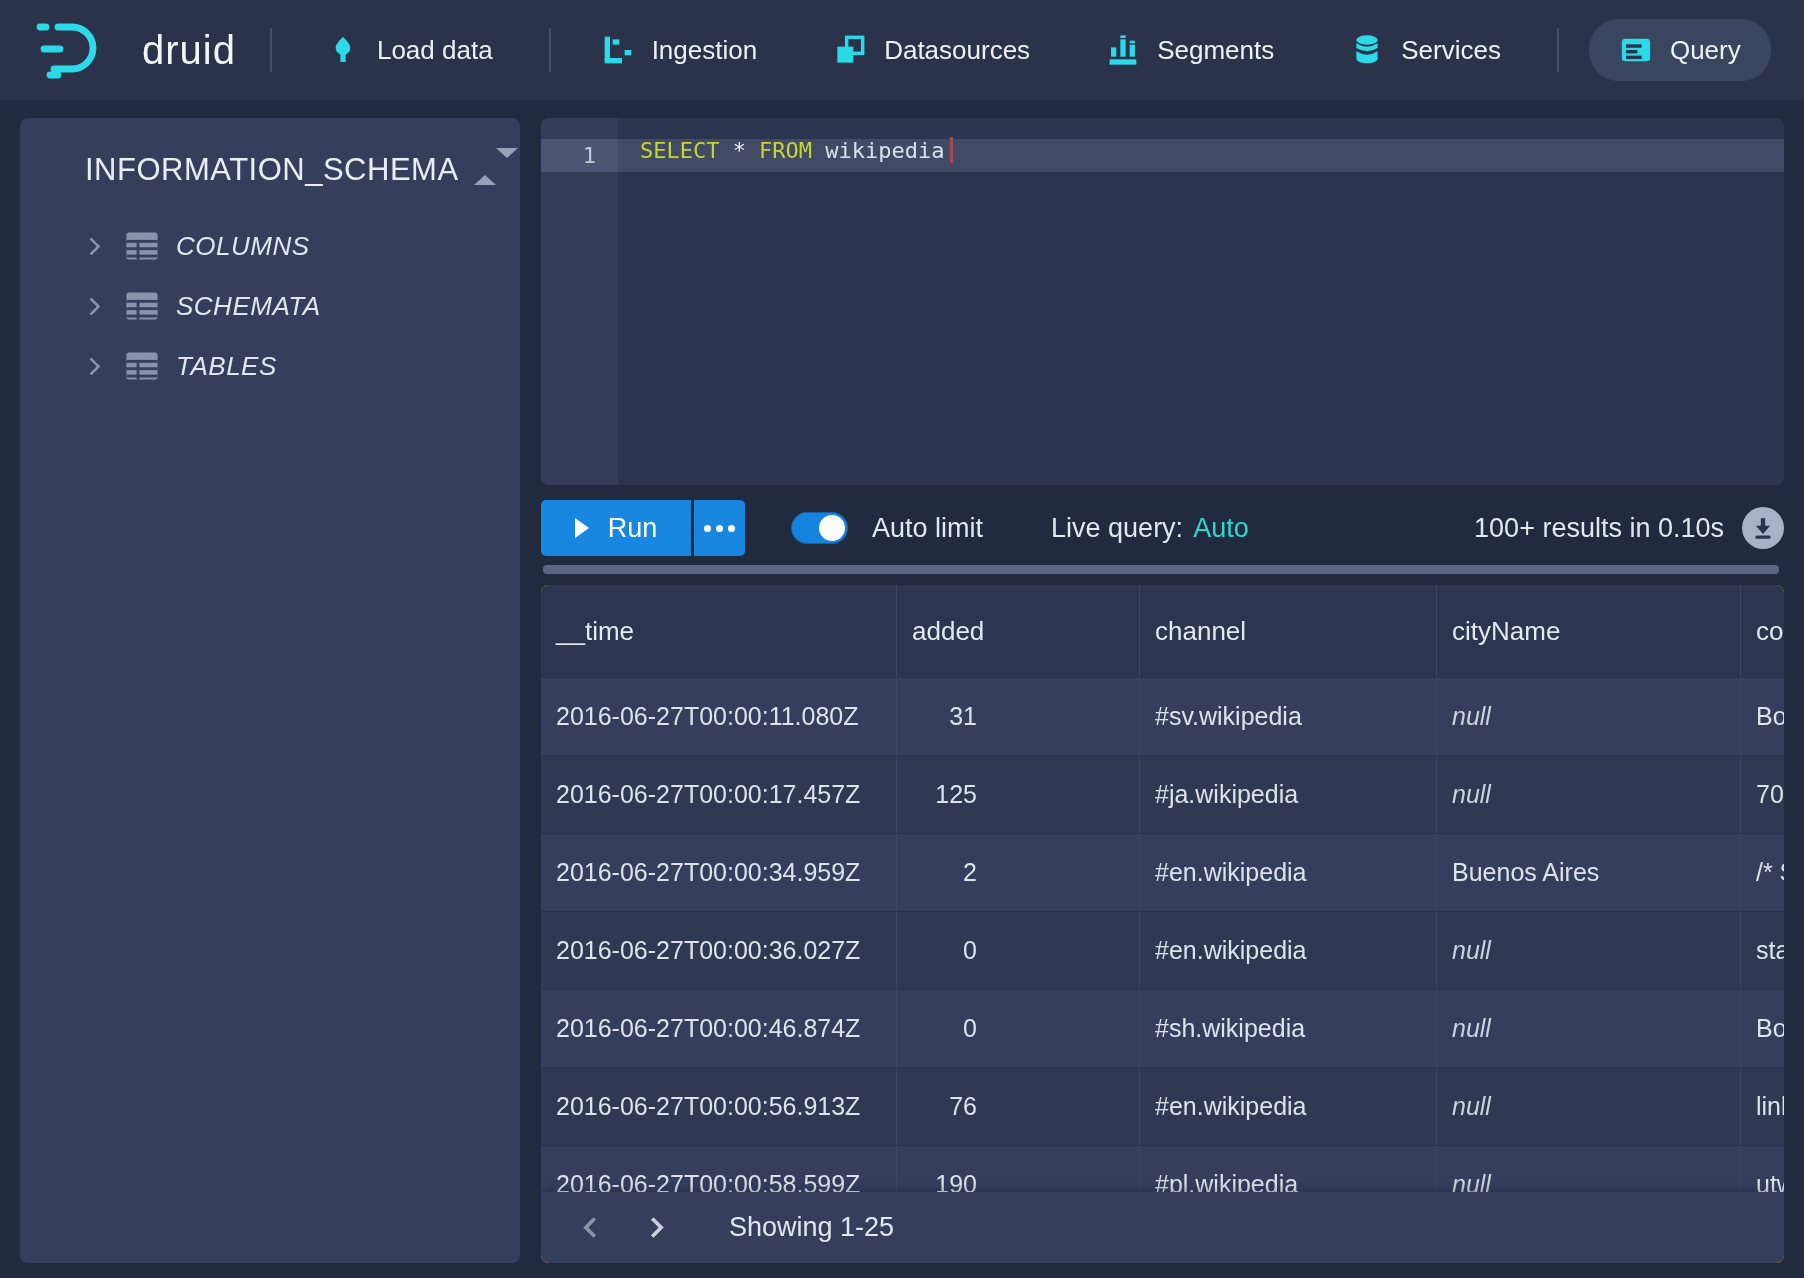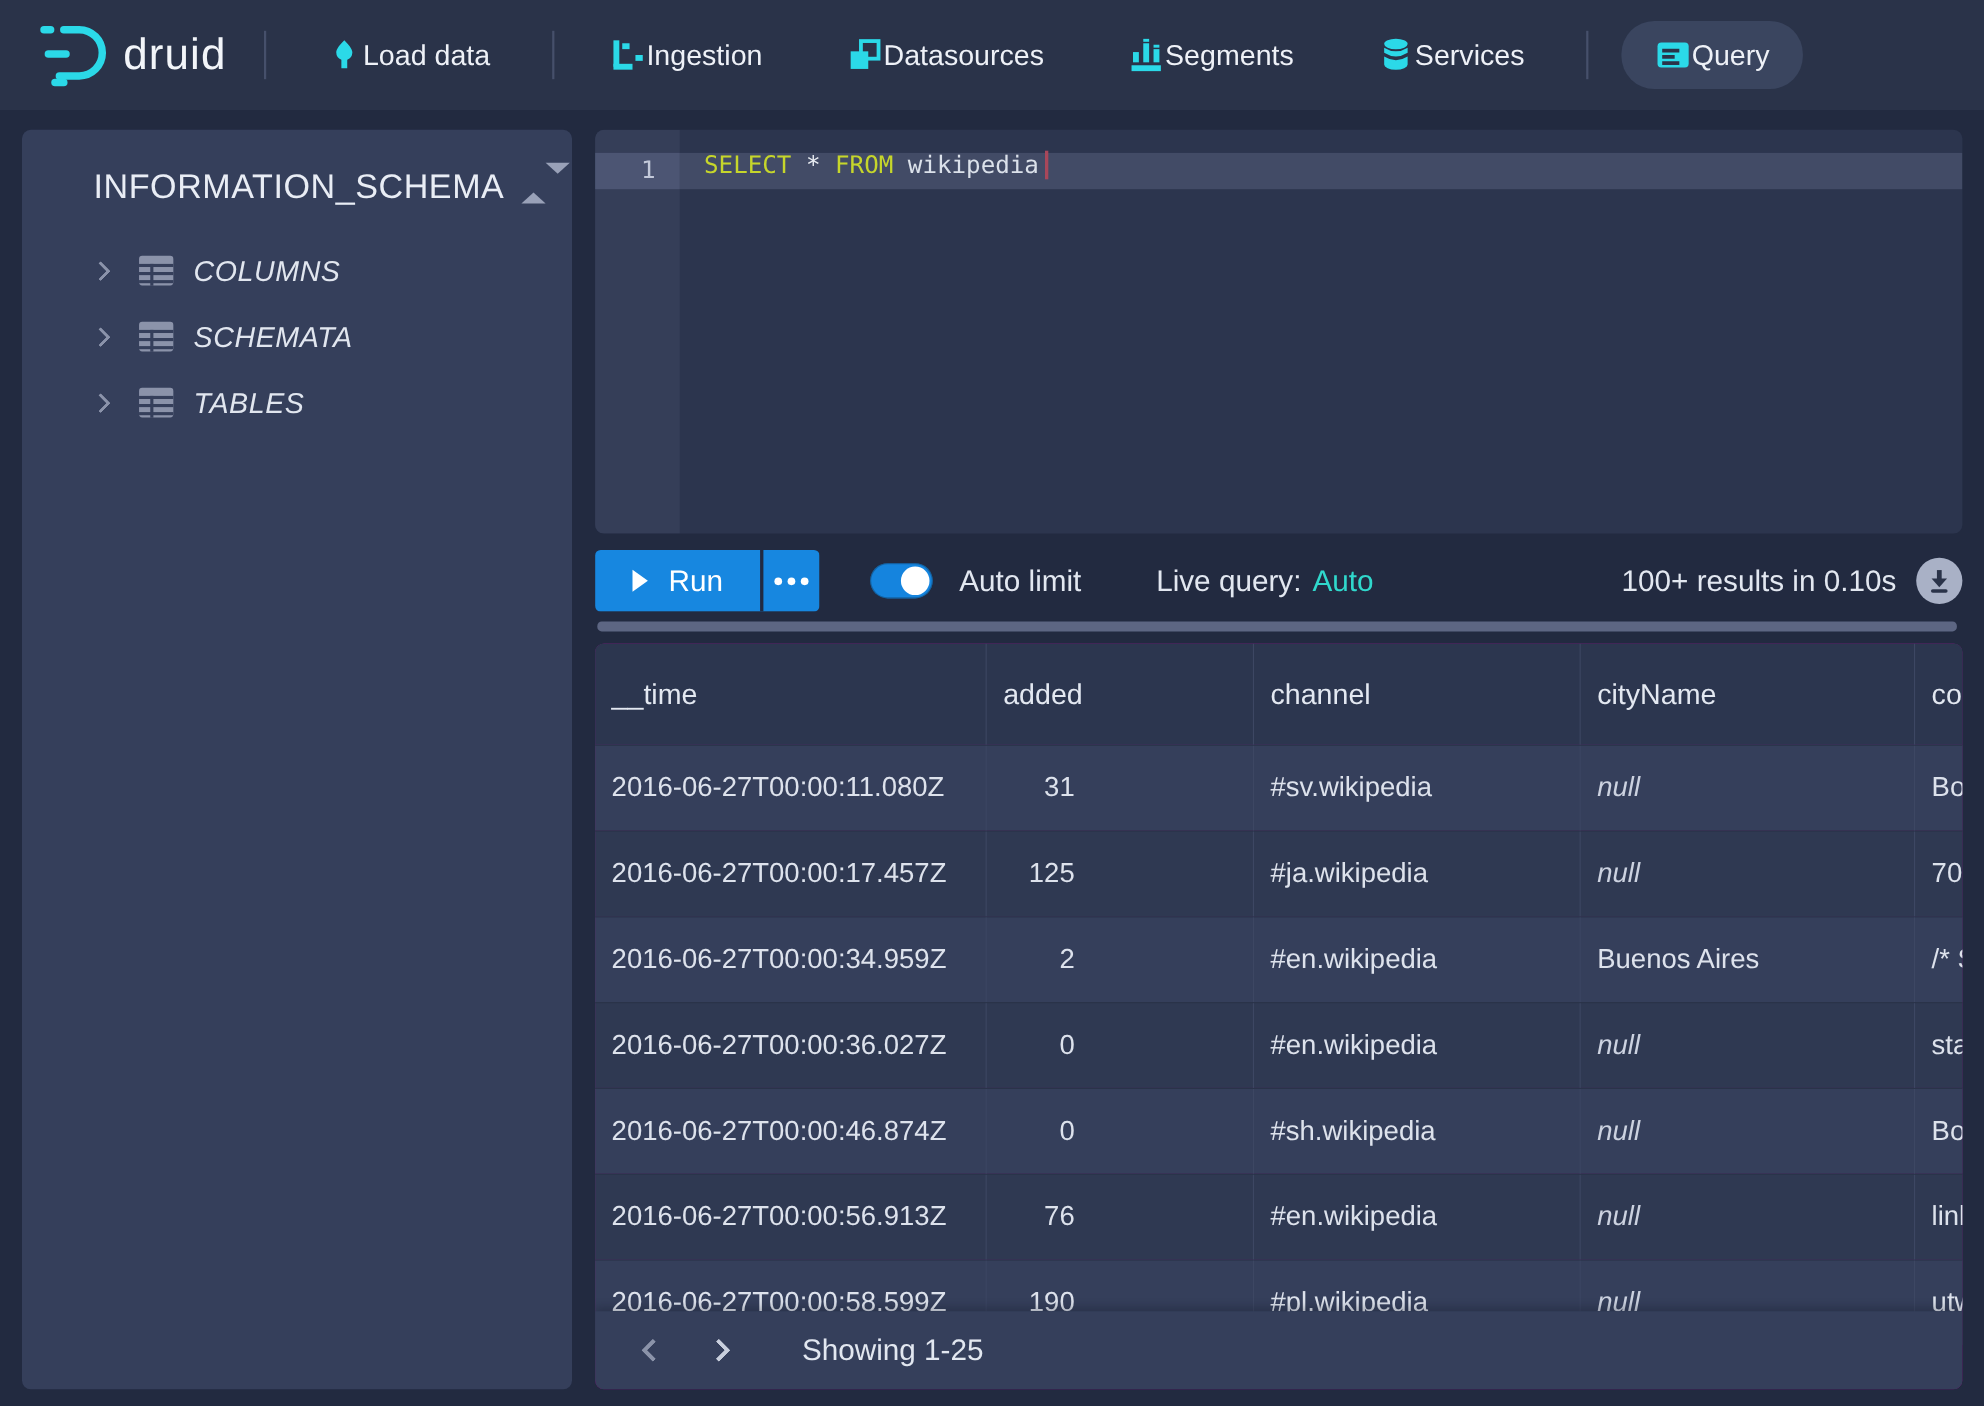--- a/index.html
+++ b/index.html
@@ -11,26 +11,26 @@
     position:relative;
   }
 
   
   .navbar {
     position:absolute; left:0; top:0; width:1804px; height:100px;
     background:#2a3349;
     display:flex; align-items:center;
     padding-left:36px;
   }
-  .brand { display:flex; align-items:center; gap:0; cursor:pointer; }
+  .brand { display:flex; align-items:center; gap:30px; cursor:pointer; }
   .brand-text { font-size:40px; font-weight:500; color:#f2f5f9; letter-spacing:1px; }
   .nav-sep { width:2px; height:44px; background:#46506b; margin:0 34px; }
   .nav-items { display:flex; align-items:center; }
   .nav-item {
-    display:flex; align-items:center; 
+    display:flex; align-items:center; gap:17px;
     font-size:26px; color:#eef1f7;
     padding:14px 20px; border-radius:30px; cursor:pointer;
     margin-right:36px; white-space:nowrap;
   }
   .nav-item .nicon { display:flex; align-items:center; justify-content:center; width:34px; height:34px; }
   .nav-item.active { background:#3a455f; padding:14px 30px; margin-right:0; }
 
   
   .schema-panel {
     position:absolute; left:20px; top:118px; width:500px; height:1145px;
@@ -100,21 +100,21 @@
   .toolbar-right { margin-left:auto; display:flex; align-items:center; gap:18px; }
   .dl-btn { width:42px; height:42px; border-radius:50%; background:#a9b1c6; border:none; display:flex; align-items:center; justify-content:center; cursor:pointer; }
 
   
   .hscroll { position:absolute; left:543px; top:565px; width:1240px; height:9px; }
   .hscroll .thumb { width:1236px; height:9px; border-radius:4px; background:#5d6683; cursor:grab; }
 
   
   .results-panel {
     position:absolute; left:541px; top:585px; width:1243px; height:678px;
-    background:#701a75; border-radius:8px; overflow:hidden;
+    background:#eab308; border-radius:8px; overflow:hidden;
   }
   .rtable { width:1500px; }
   .thead { display:grid; grid-template-columns:356px 243px 297px 304px 300px; height:92px; background:#2c364f; }
   .th {
     display:flex; align-items:center; padding-left:15px;
     font-size:26px; color:#e3e8f1; border-right:1px solid #3d4763; cursor:pointer;
   }
   .tr { display:grid; grid-template-columns:356px 243px 297px 304px 300px; height:78px; border-top:1px solid #2a3349; }
   .tr:nth-child(odd) { background:#353f5b; }
   .tr:nth-child(even) { background:#2f3952; }

